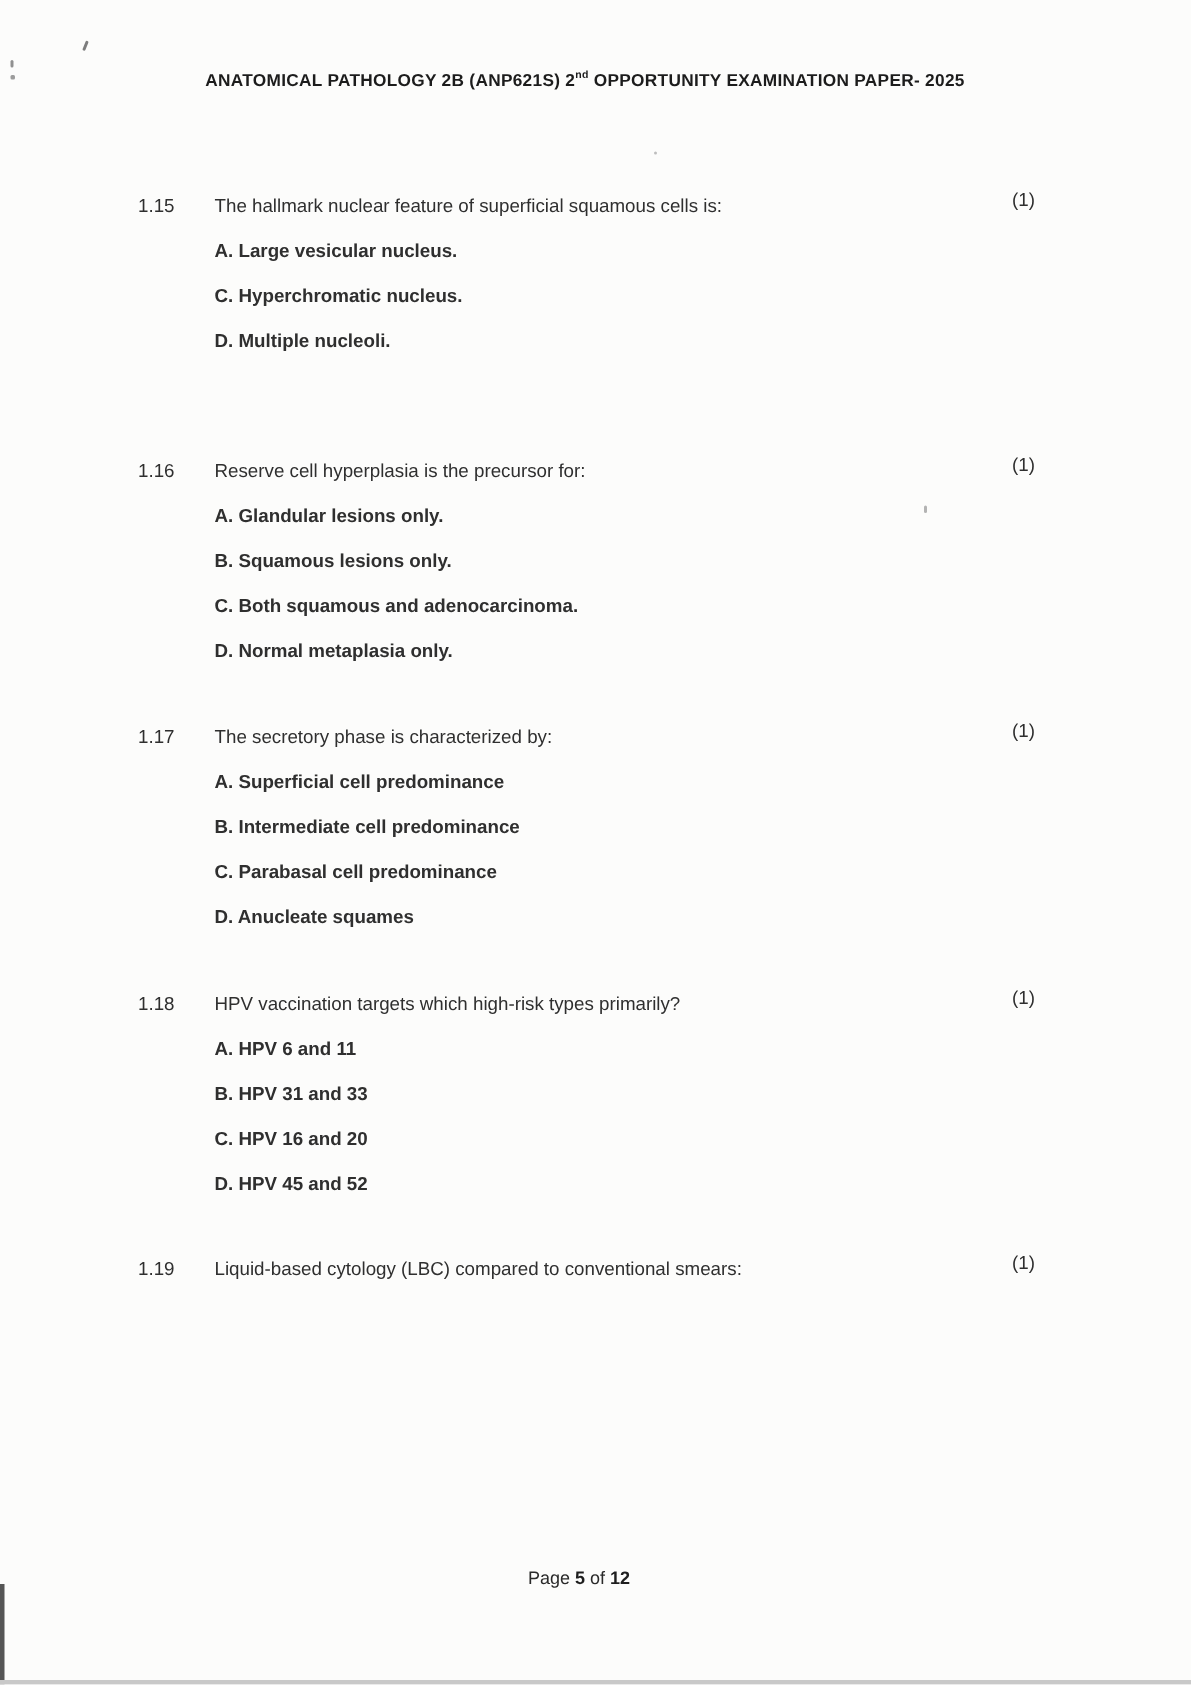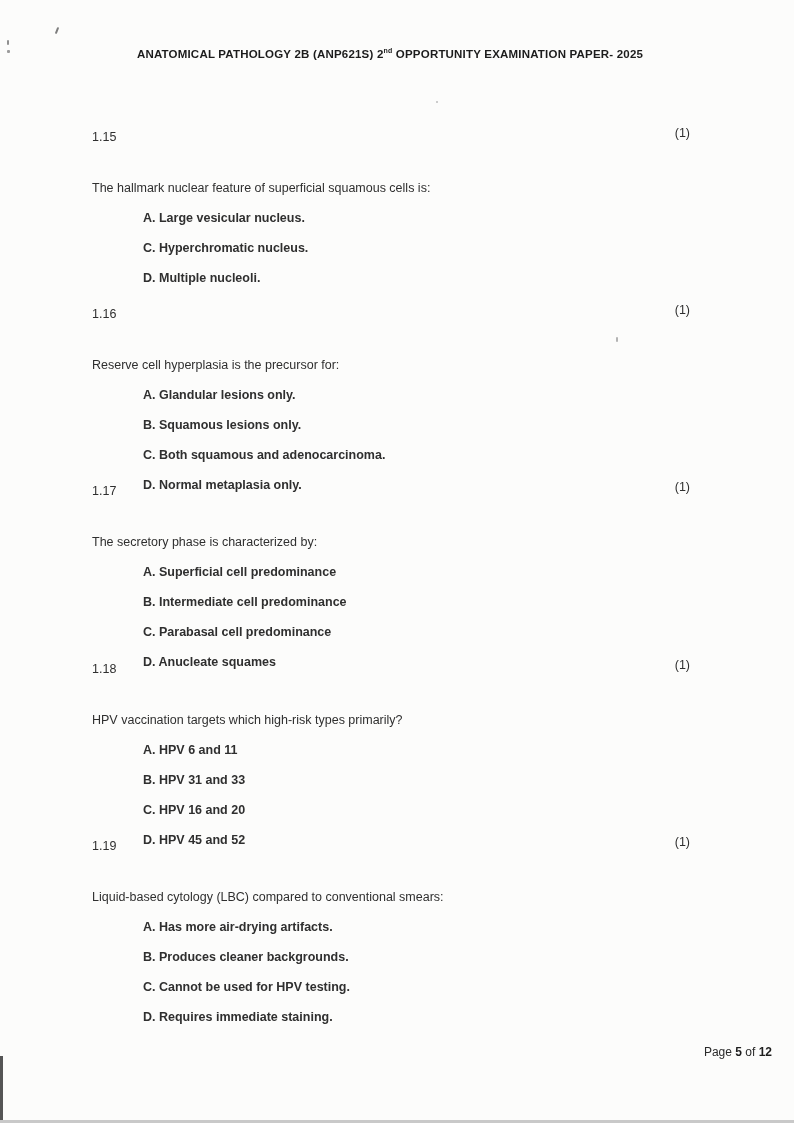--- a/index.html
+++ b/index.html
@@ -37,21 +37,20 @@
   .question {
     position: absolute;
     left: 92px;
     right: 104px;
     font-size: 12.5px;
   }
   .q-row {
     position: relative;
     display: flex;
     line-height: 18px;
-    flex-direction: column;
   }
   .q-num {
     flex: 0 0 51px;
     width: 51px;
   }
   .q-text { flex: 1 1 auto; }
   .q-marks {
     position: absolute;
     right: 0;
     top: -4px;
@@ -64,21 +63,21 @@
     white-space: nowrap;
     font-weight: bold;
   }
 
   
   .footer {
     position: absolute;
     top: 1045px;
     left: 0;
     right: 22px;
-    text-align: right;
+    text-align: center;
     font-size: 12px;
     color: #2a2a2a;
   }
   .footer b { font-weight: bold; color: #1e1e1e; }
 
   
   .speck { position: absolute; background: #8a8a8a; border-radius: 1px; }
   .speck-slash {
     left: 56px; top: 27px; width: 2px; height: 7px;
     transform: rotate(22deg); background: #7d7d7d;
@@ -162,26 +161,20 @@
           <div class="q-option">D. HPV 45 and 52</div>
         </div>
     </div>
 
     <div class="question" style="top: 837px;">
       <div class="q-row">
         <span class="q-num">1.19</span>
         <span class="q-text">Liquid-based cytology (LBC) compared to conventional smears:</span>
         <span class="q-marks">(1)</span>
       </div>
-      <div class="q-options">
-          <div class="q-option">A. Has more air-drying artifacts.</div>
-          <div class="q-option">B. Produces cleaner backgrounds.</div>
-          <div class="q-option">C. Cannot be used for HPV testing.</div>
-          <div class="q-option">D. Requires immediate staining.</div>
-        </div>
     </div>
   </div>
 
   <div class="footer">
     <span>Page</span>&nbsp;<b>5</b>&nbsp;<span>of</span>&nbsp;<b>12</b>
   </div>
 
   <div class="speck speck-slash"></div>
   <div class="speck speck-a"></div>
   <div class="speck speck-b"></div>

